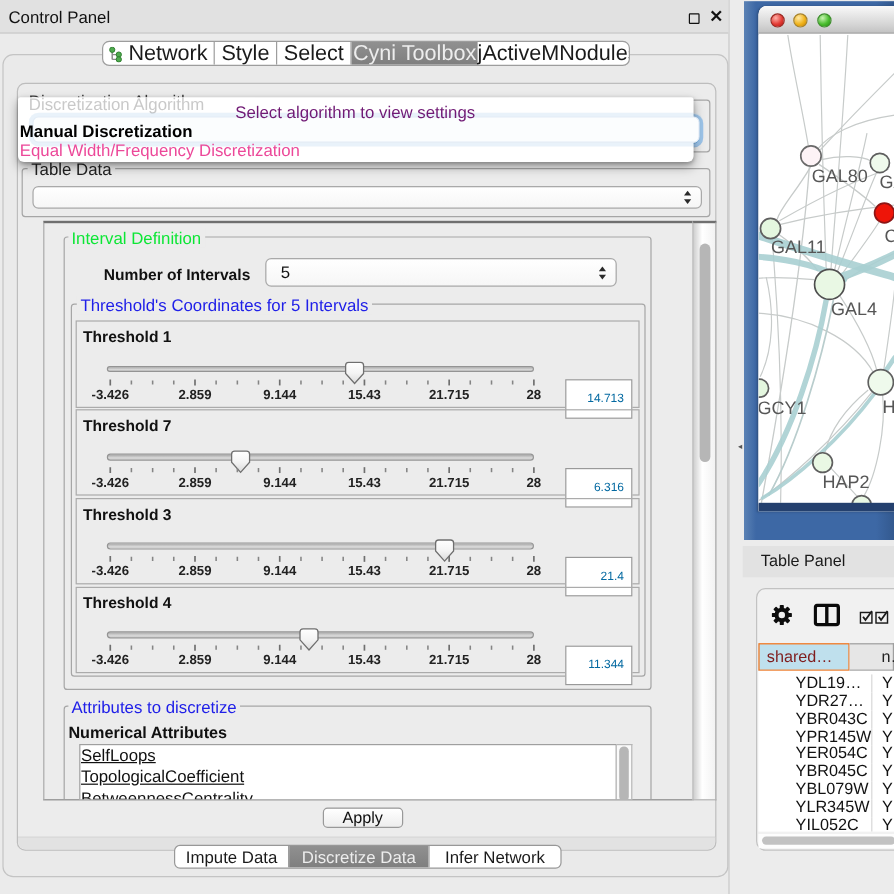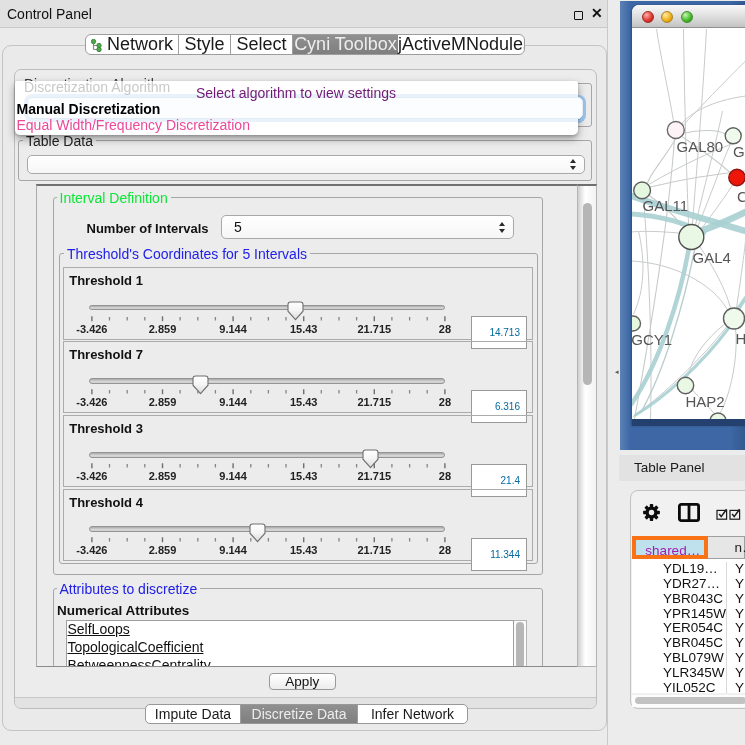--- a/index.html
+++ b/index.html
@@ -72,21 +72,21 @@
 #nettb { position:absolute; left:0; top:0; width:100%; height:23px; background:linear-gradient(#f9f9f9,#d5d5d5 70%,#c3c3c3); border-bottom:1px solid #909090; }
 .light { position:absolute; top:6px; width:12px; height:12px; border-radius:50%; }
 #netcontent { position:absolute; left:0; top:24px; width:114px; height:391px; background:#fff; overflow:hidden; }
 #netbottom { position:absolute; left:0; top:414px; width:114px; height:7px; background:#24406e; }
 
 
 #tpbar { position:absolute; left:619px; top:455px; width:126px; height:26px; background:#e2e2e2; }
 #tpbar span { position:absolute; left:15px; top:5px; font-size:13.5px; color:#1a1a1a; }
 #tcont { position:absolute; left:630px; top:490px; width:130px; height:218.5px; background:#f1f1f1; border:1px solid #c2c2c2; border-radius:8px; }
 #thead { position:absolute; left:632px; top:535.5px; width:113px; height:23.5px; display:flex; font-size:13.5px; }
-#thead .h1 { width:75.5px; background:#bfe0ed; border:4px solid #f97316; text-align:center; line-height:22px; color:#a21caf; padding-left:6px; }
+#thead .h1 { width:75.5px; background:#bfe0ed; border:1px solid #f97316; text-align:left; line-height:22px; color:#7f1d1d; padding-left:6px; }
 #thead .h2 { width:37.5px; background:#e6e6e6; border:1px solid #9f9f9f; border-left:none; line-height:22px; color:#222; padding-left:27px; }
 #tbody { position:absolute; left:632px; top:559px; width:113px; height:134px; background:#fff; overflow:hidden; font-size:13.5px; color:#111; padding-top:3.2px; }
 .trw { height:14.8px; line-height:14.8px; white-space:nowrap; }
 .trw .c1 { display:inline-block; width:76px; padding-left:13px;margin-left:18px; }
 .trw .c2 { display:inline-block; width:37px; border-left:1px solid #d8d8d8; padding-left:8px; }
 #hscroll { position:absolute; left:632px; top:695px; width:113px; height:12px; background:#fdfdfd; }
 #hscroll i { position:absolute; left:2.5px; top:1.5px; width:111px; height:7.5px; background:#c2c2c2; border-radius:4px; }
 </style></head>
 <body>
 

